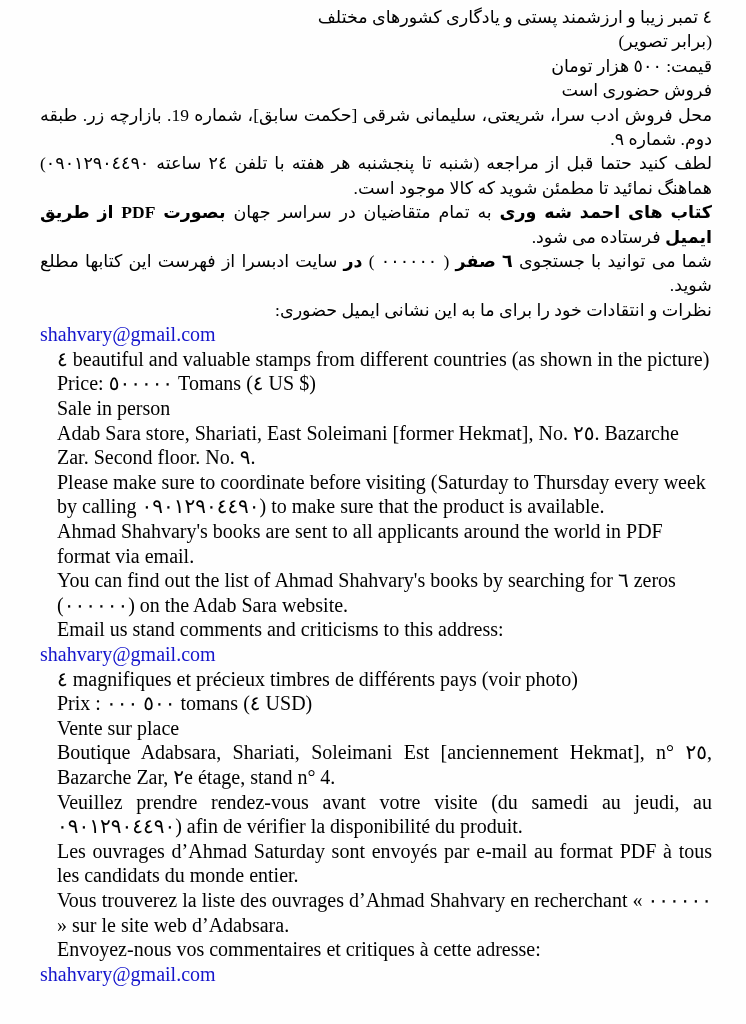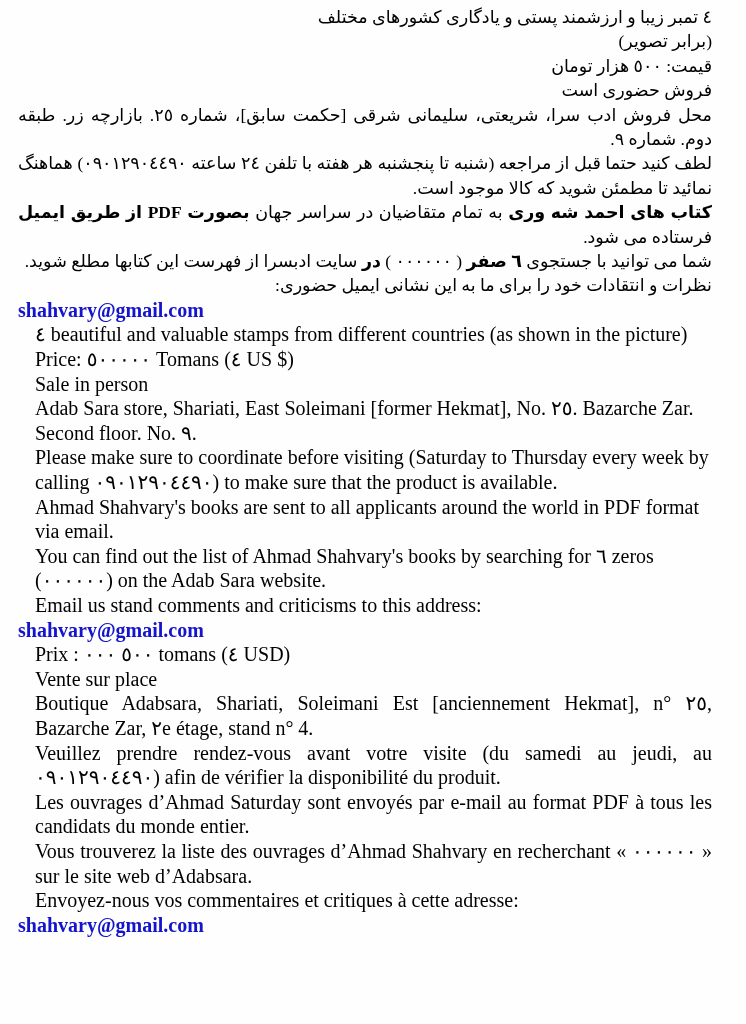--- a/index.html
+++ b/index.html
@@ -6,21 +6,21 @@
   body {
     width: 746px;
     height: 1024px;
     background: #ffffff;
     overflow: hidden;
   }
   .page {
     box-sizing: border-box;
     width: 746px;
     height: 1024px;
-    padding: 5px 34px 0 18px;
+    padding: 5px 34px 0 40px;
     background: #fefefe;
     font-family: "Liberation Serif", "DejaVu Serif", serif;
     color: #000000;
   }
   p { margin: 0; padding: 0; }
 
   
   .fa {
     direction: rtl;
     unicode-bidi: embed;
@@ -43,51 +43,52 @@
 
   
   .email-row {
     direction: ltr;
     text-align: left;
     font-size: 20px;
     line-height: 24.6px;
   }
   .email-link {
     color: #1414cc;
-    font-weight: bold;
+    font-weight: normal;
     text-decoration: none;
     cursor: pointer;
   }
 </style>
 </head>
 <body>
 
 <div class="page">
 
   <p class="fa">٤ تمبر زیبا و ارزشمند پستی و یادگاری کشورهای مختلف</p>
   <p class="fa">(برابر تصویر)</p>
   <p class="fa">قیمت: ٥٠٠ هزار تومان</p>
   <p class="fa">فروش حضوری است</p>
-  <p class="fa">محل فروش ادب سرا، شریعتی، سلیمانی شرقی [حکمت سابق]، شماره ٢٥. بازارچه زر. طبقه دوم. شماره ٩.</p>
+  <p class="fa">محل فروش ادب سرا، شریعتی، سلیمانی شرقی [حکمت سابق]، شماره 19. بازارچه زر. طبقه دوم. شماره ٩.</p>
   <p class="fa">لطف کنید حتما قبل از مراجعه (شنبه تا پنجشنبه هر هفته با تلفن ٢٤ ساعته ٠٩٠١٢٩٠٤٤٩٠) هماهنگ نمائید تا مطمئن شوید که کالا موجود است.</p>
   <p class="fa"><b>کتاب های احمد شه وری</b><span> به تمام متقاضیان در سراسر جهان </span><b>بصورت PDF</b><span> </span><b>از طریق ایمیل</b><span> فرستاده می شود.</span></p>
   <p class="fa"><span>شما می توانید با جستجوی </span><b>٦ صفر</b><span> ( ٠٠٠٠٠٠ ) </span><b>در</b><span> سایت ادبسرا از فهرست این کتابها مطلع شوید.</span></p>
   <p class="fa">نظرات و انتقادات خود را برای ما به این نشانی ایمیل حضوری:</p>
   <p class="email-row"><a class="email-link">shahvary@gmail.com</a></p>
 
   <p class="ltr">٤ beautiful and valuable stamps from different countries (as shown in the picture)</p>
   <p class="ltr">Price: ٥٠٠٠٠٠ Tomans (٤ US $)</p>
   <p class="ltr">Sale in person</p>
   <p class="ltr">Adab Sara store, Shariati, East Soleimani [former Hekmat], No. ٢٥. Bazarche Zar. Second floor. No. ٩.</p>
   <p class="ltr">Please make sure to coordinate before visiting (Saturday to Thursday every week by calling ٠٩٠١٢٩٠٤٤٩٠) to make sure that the product is available.</p>
   <p class="ltr">Ahmad Shahvary's books are sent to all applicants around the world in PDF format via email.</p>
   <p class="ltr">You can find out the list of Ahmad Shahvary's books by searching for ٦ zeros (٠٠٠٠٠٠) on the Adab Sara website.</p>
   <p class="ltr">Email us stand comments and criticisms to this address:</p>
   <p class="email-row"><a class="email-link">shahvary@gmail.com</a></p>
 
+  <p class="ltr">٤ magnifiques et précieux timbres de différents pays (voir photo)</p>
   <p class="ltr">Prix : ٥٠٠ ٠٠٠ tomans (٤ USD)</p>
   <p class="ltr">Vente sur place</p>
   <p class="ltr just">Boutique Adabsara, Shariati, Soleimani Est [anciennement Hekmat], n° ٢٥, Bazarche Zar, ٢e étage, stand n° 4.</p>
   <p class="ltr just">Veuillez prendre rendez-vous avant votre visite (du samedi au jeudi, au ٠٩٠١٢٩٠٤٤٩٠) afin de vérifier la disponibilité du produit.</p>
   <p class="ltr just">Les ouvrages d’Ahmad Saturday sont envoyés par e-mail au format PDF à tous les candidats du monde entier.</p>
   <p class="ltr just">Vous trouverez la liste des ouvrages d’Ahmad Shahvary en recherchant « ٠٠٠٠٠٠ » sur le site web d’Adabsara.</p>
   <p class="ltr">Envoyez-nous vos commentaires et critiques à cette adresse:</p>
   <p class="email-row"><a class="email-link">shahvary@gmail.com</a></p>
 
 </div>

